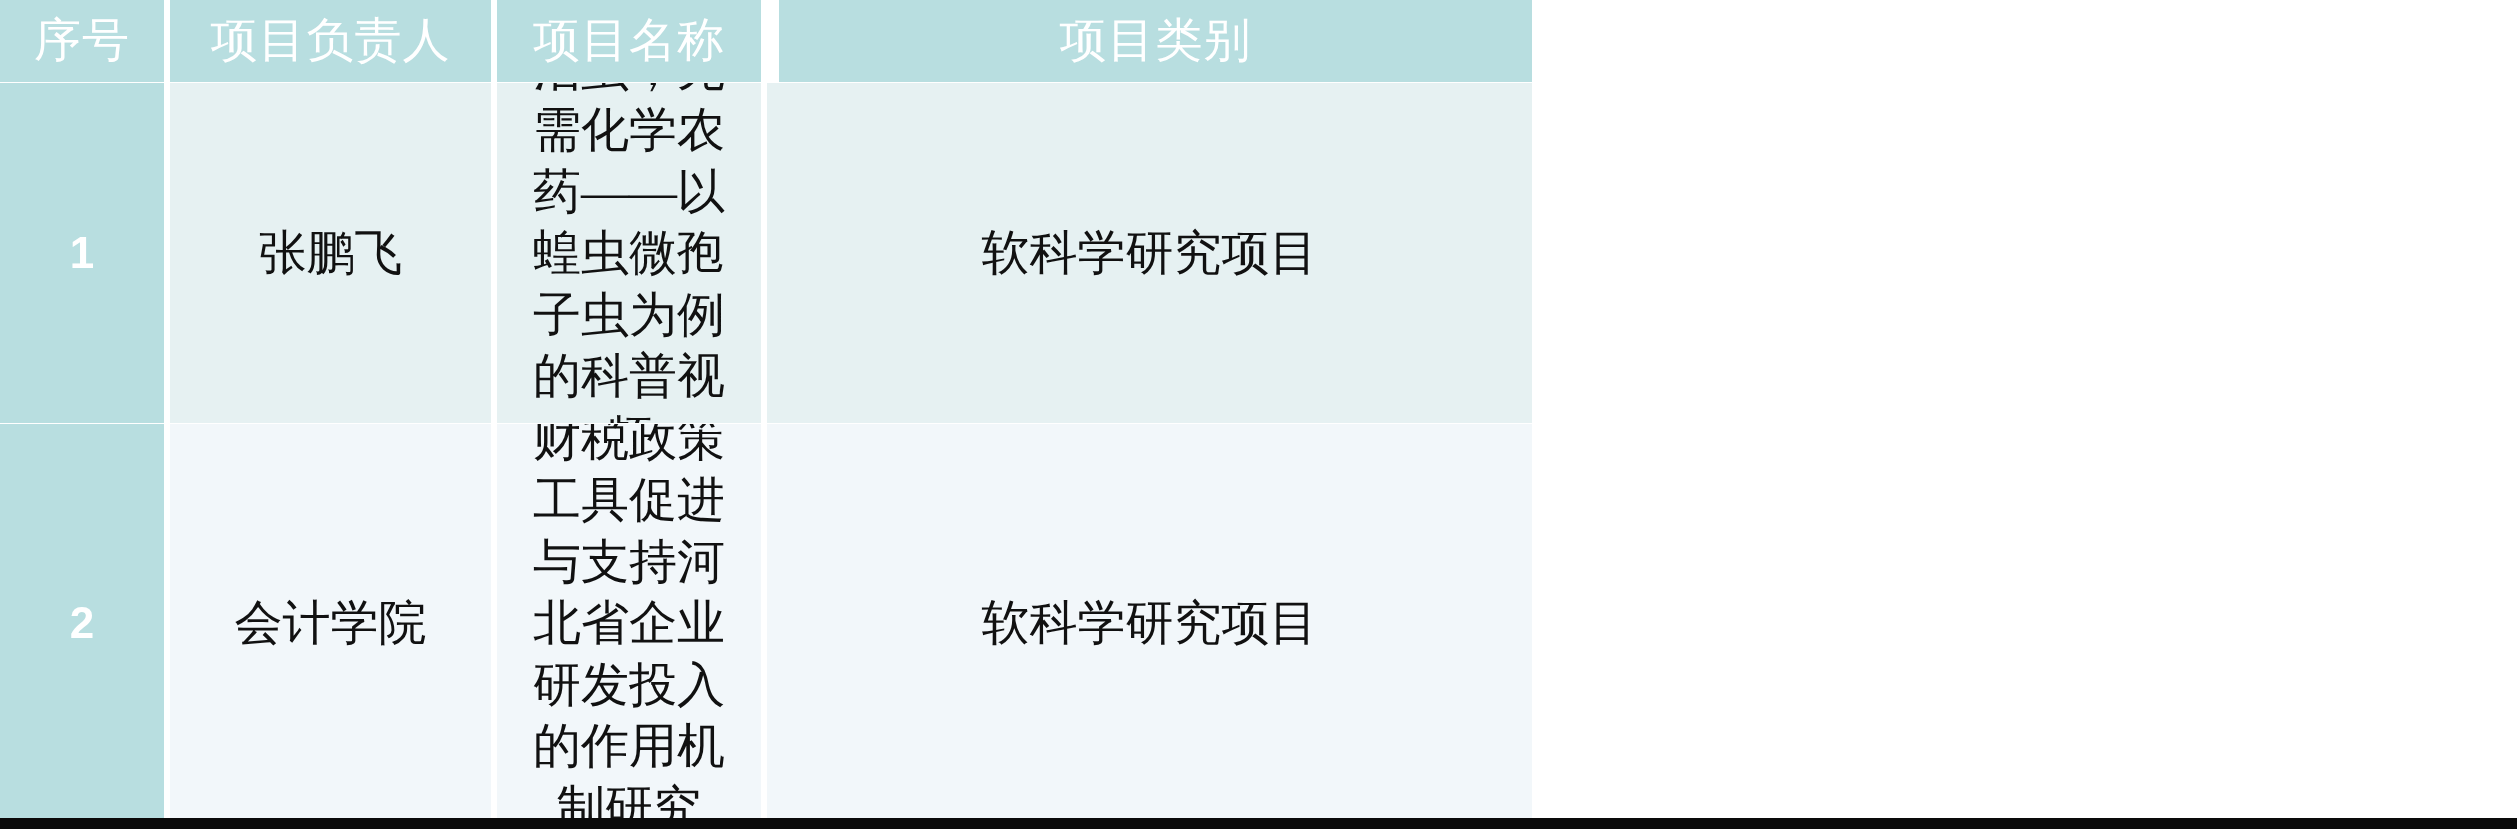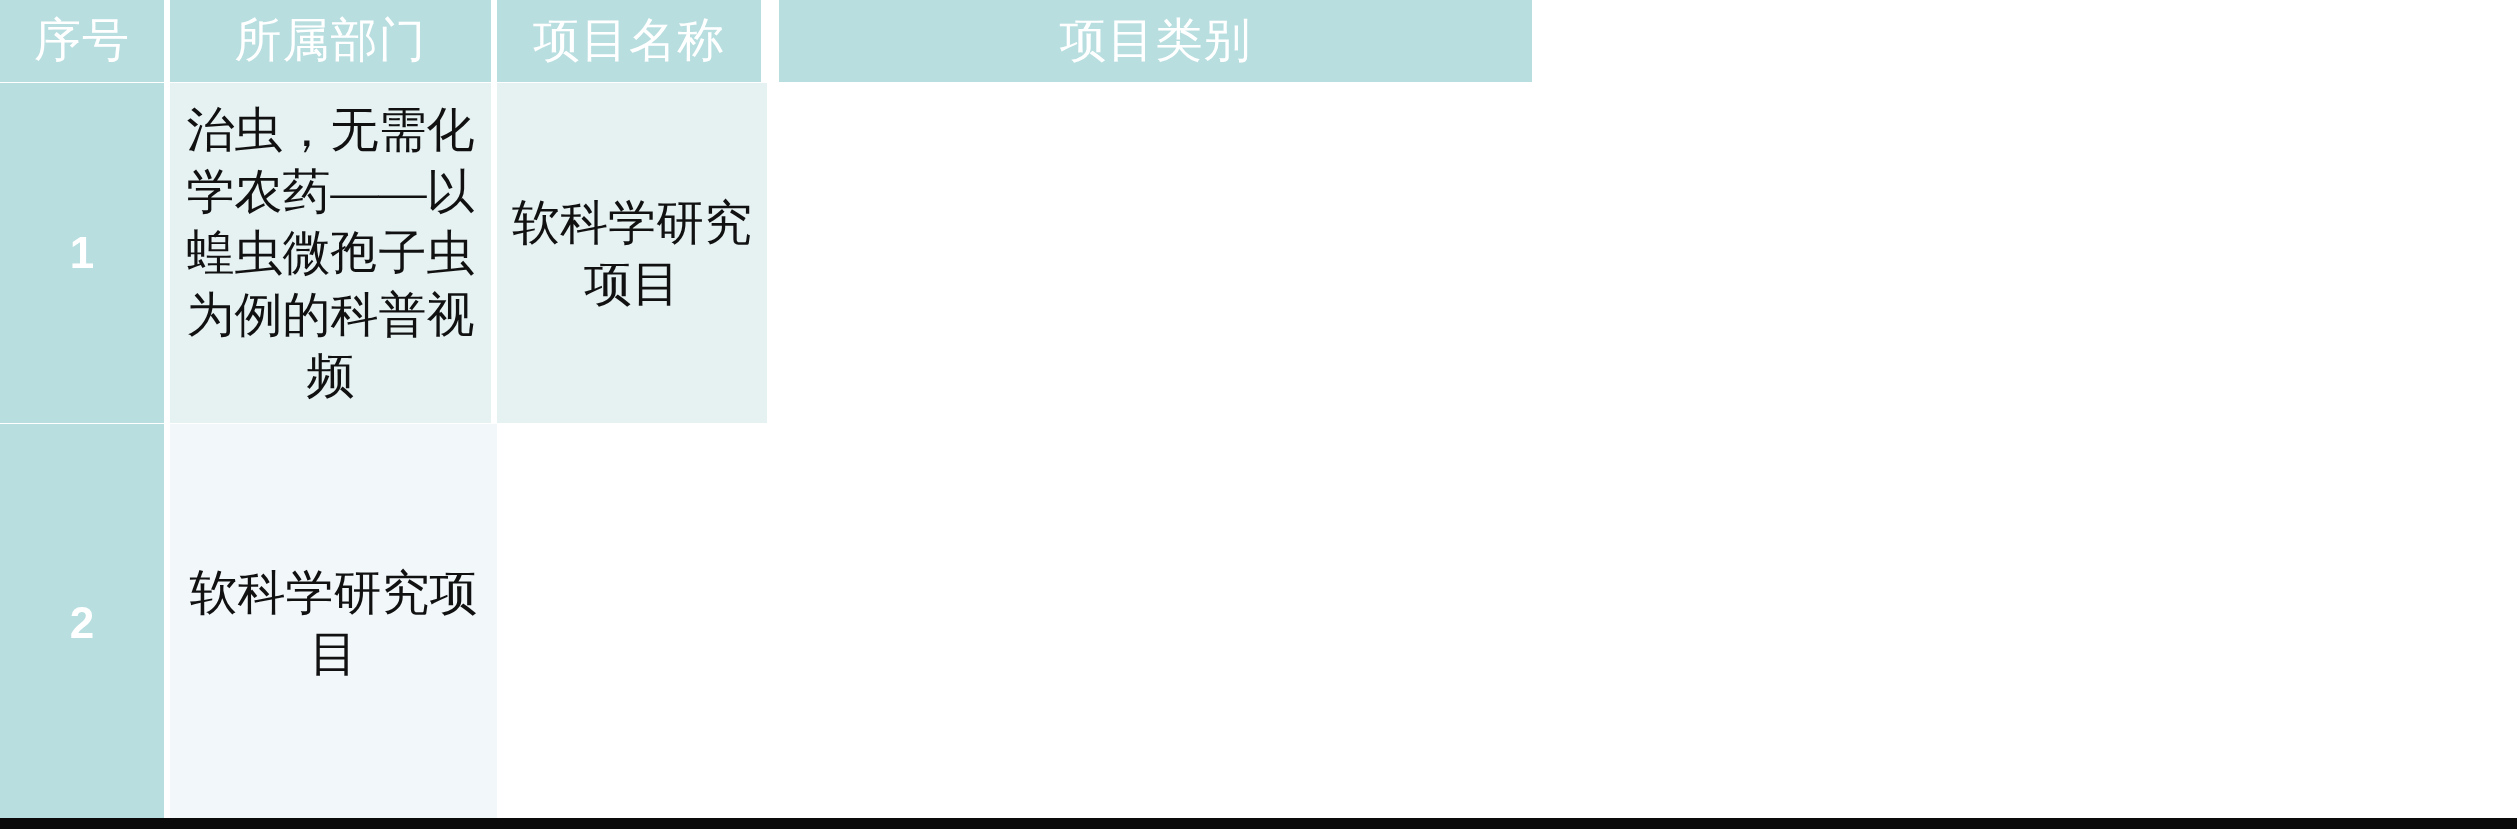--- a/index.html
+++ b/index.html
@@ -104,56 +104,65 @@
 
 <div class="table-root">
 
   <div class="grid">
 
     <div class="cell hcell first">
       <span class="cell-text">序号</span>
     </div>
 
     <div class="cell hcell">
-      <span class="cell-text">所属部门</span>
+      <span class="cell-text">项目负责人</span>
     </div>
 
 
     <div class="cell hcell">
       <span class="cell-text">项目名称</span>
     </div>
 
     <div class="cell hcell last">
       <span class="cell-text">项目类别</span>
     </div>
 
     <div class="rowgap"></div>
 
     <div class="cell idx">
       <span class="cell-text">1</span>
     </div>
 
+    <div class="cell body-a">
+      <span class="cell-text">张鹏飞</span>
+    </div>
 
 
     <div class="cell body-a">
       <span class="cell-text">治虫，无需化学农药——以蝗虫微孢子虫为例的科普视频</span>
     </div>
 
     <div class="cell body-a last">
       <span class="cell-text">软科学研究项目</span>
     </div>
 
     <div class="rowgap"></div>
 
     <div class="cell idx">
       <span class="cell-text">2</span>
     </div>
 
 
+    <div class="cell body-b">
+      <span class="cell-text">会计学院</span>
+    </div>
 
+    <div class="cell body-b">
+      <span class="cell-text">财税政策工具促进与支持河北省企业研发投入的作用机制研究</span>
+    </div>
 
     <div class="cell body-b last">
       <span class="cell-text">软科学研究项目</span>
     </div>
 
   </div>
 
   <div class="bottom-rule"></div>
 
 </div>

